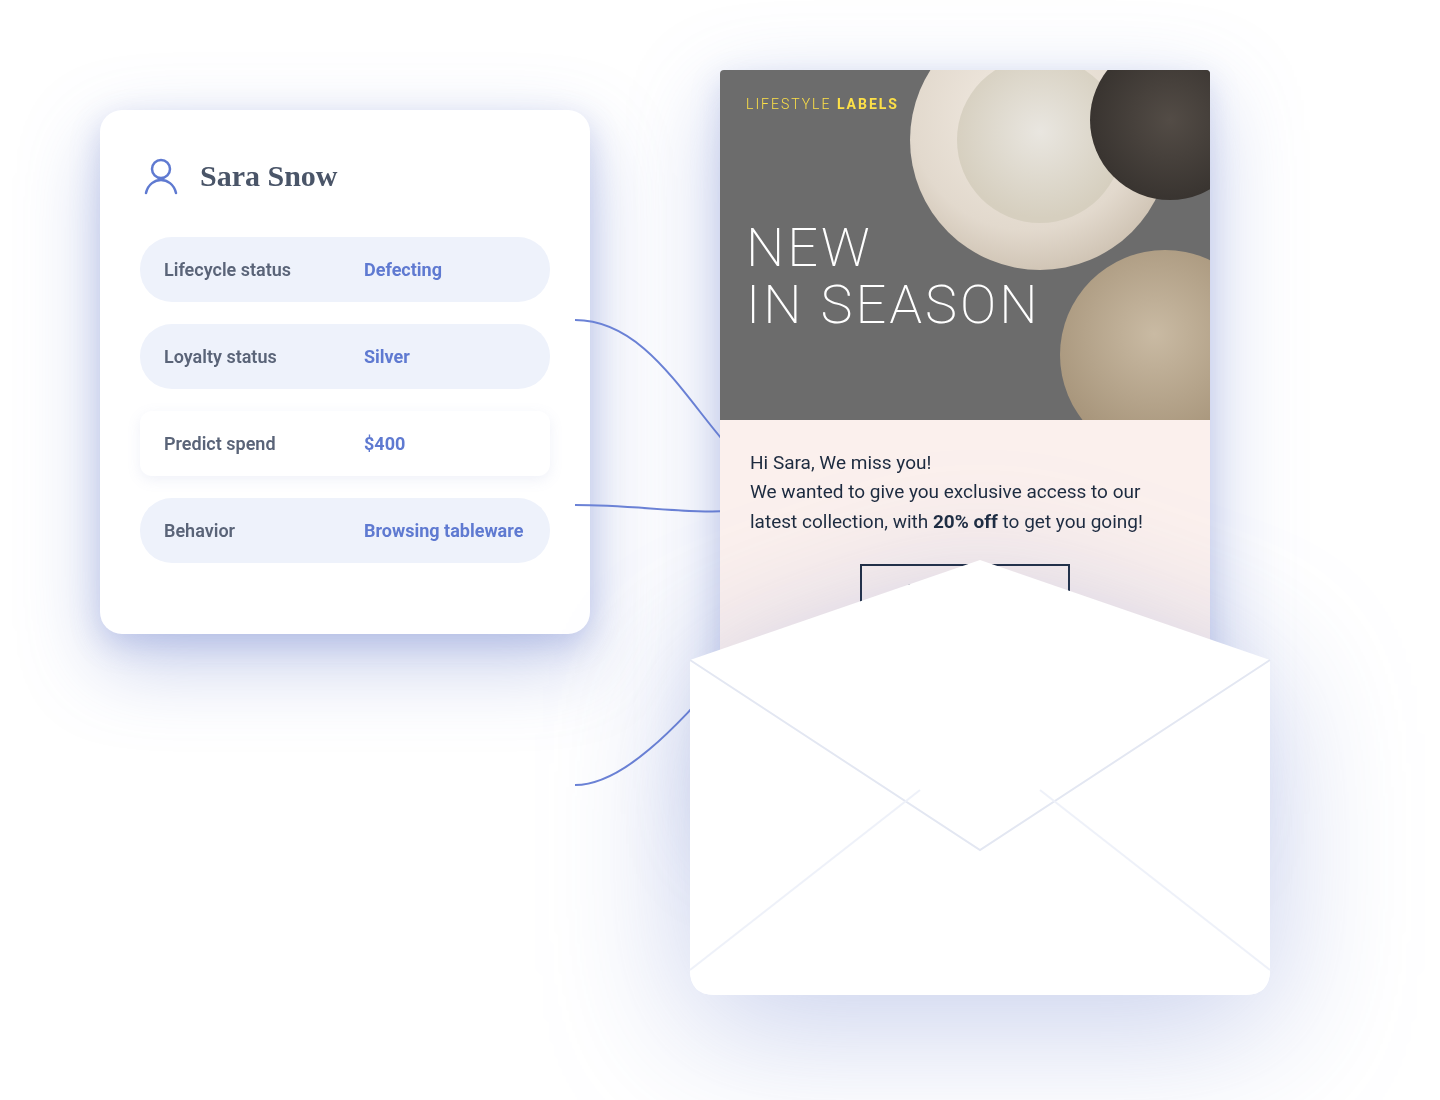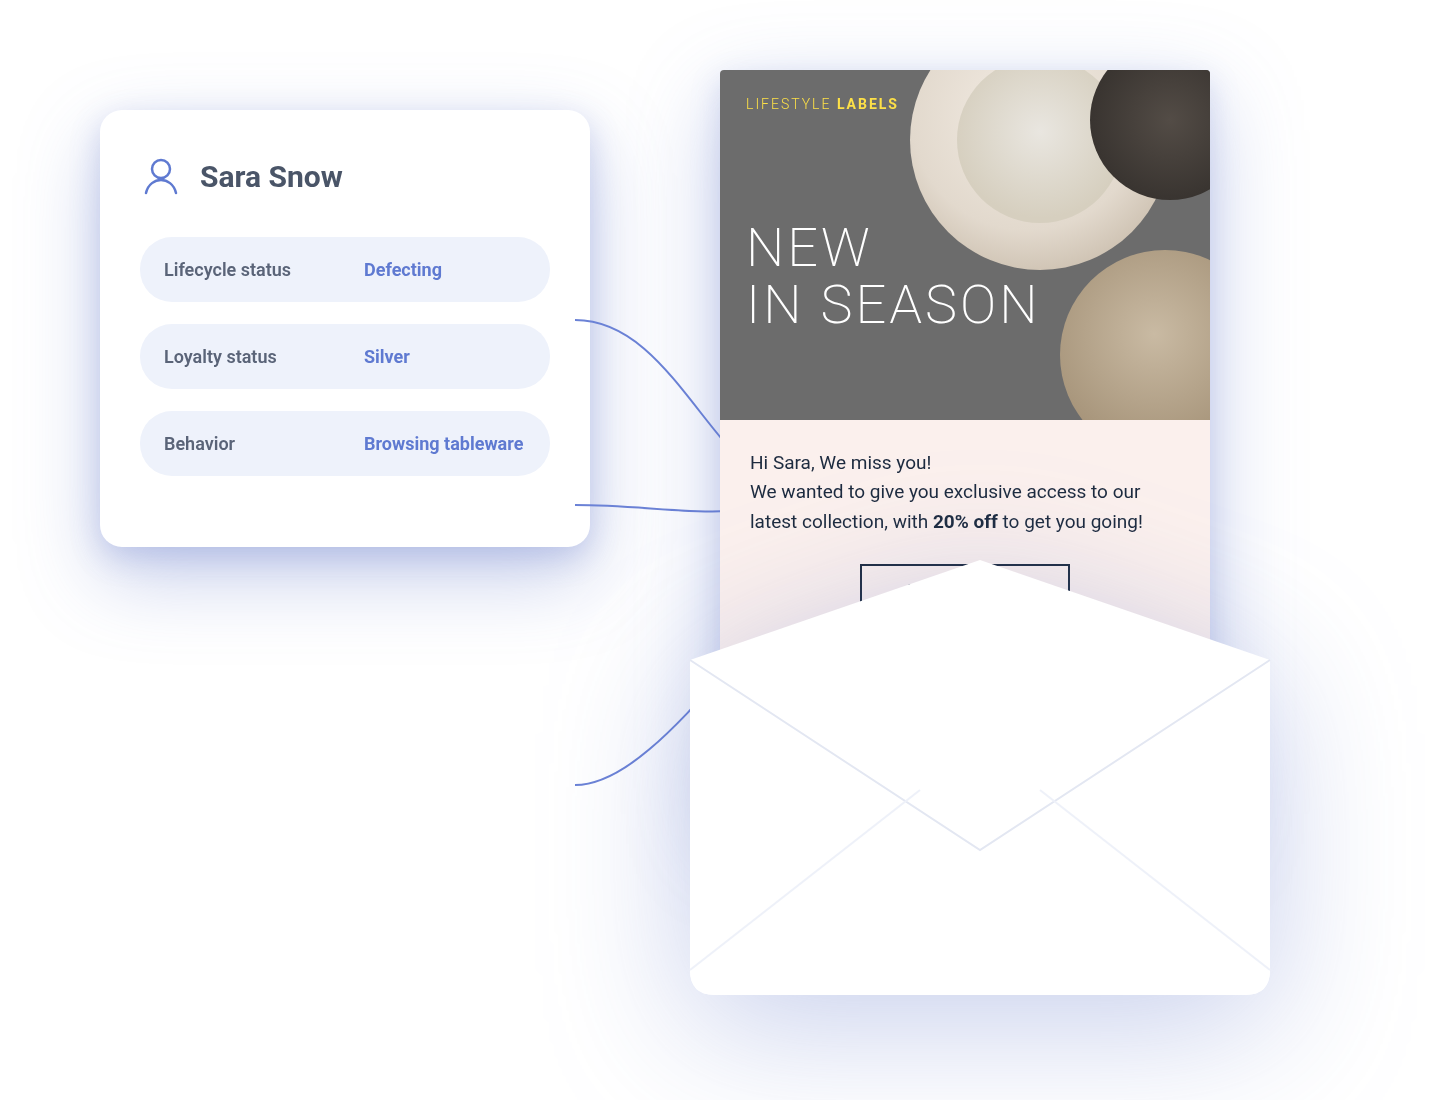--- a/index.html
+++ b/index.html
@@ -29,20 +29,21 @@
     border-radius: 22px;
     padding: 45px 40px 55px 40px;
     box-shadow: 0 30px 80px rgba(94, 117, 200, 0.35),
                 0 10px 30px rgba(94, 117, 200, 0.25);
   }
   .profile-header {
     display: flex;
     align-items: center;
     gap: 18px;
     margin-bottom: 40px;
+    font-family: Liberation Serif, serif;
   }
   .avatar-icon svg { display: block; }
   .profile-name {
     font-size: 30px;
     font-weight: 700;
     color: #4a5568;
   }
   .attr-row {
     display: flex;
     align-items: center;
@@ -202,20 +203,24 @@
     </div>
 
     <div class="attr-row tinted">
       <div class="attr-label">Lifecycle status</div>
       <div class="attr-value">Defecting</div>
     </div>
     <div class="attr-row tinted">
       <div class="attr-label">Loyalty status</div>
       <div class="attr-value">Silver</div>
     </div>
+    <div class="attr-row">
+      <div class="attr-label">Predict spend</div>
+      <div class="attr-value">$400</div>
+    </div>
     <div class="attr-row tinted">
       <div class="attr-label">Behavior</div>
       <div class="attr-value">Browsing tableware</div>
     </div>
   </div>
 
   <svg class="connectors" viewBox="0 0 200 600">
     <defs>
       <marker id="arr" viewBox="0 0 10 10" refX="8" refY="5" markerWidth="7" markerHeight="7" orient="auto-start-reverse">
         <path d="M0 0 L10 5 L0 10 z" fill="#6b82d6"></path>

